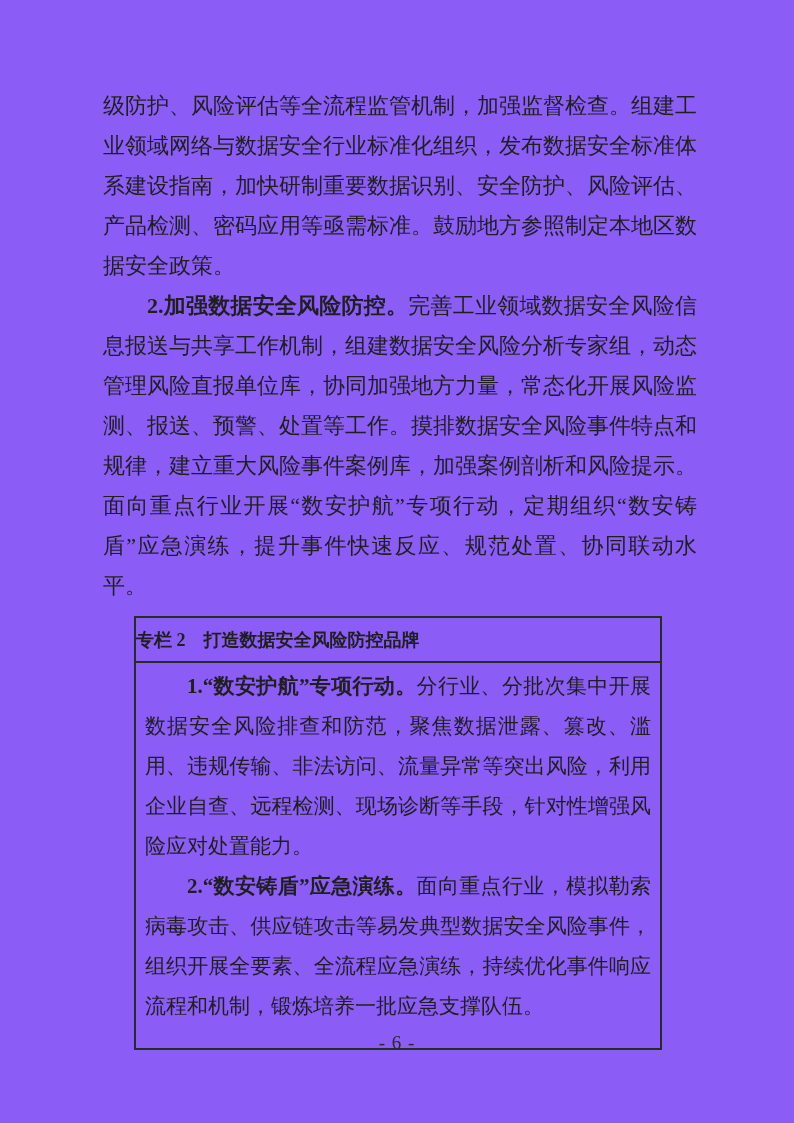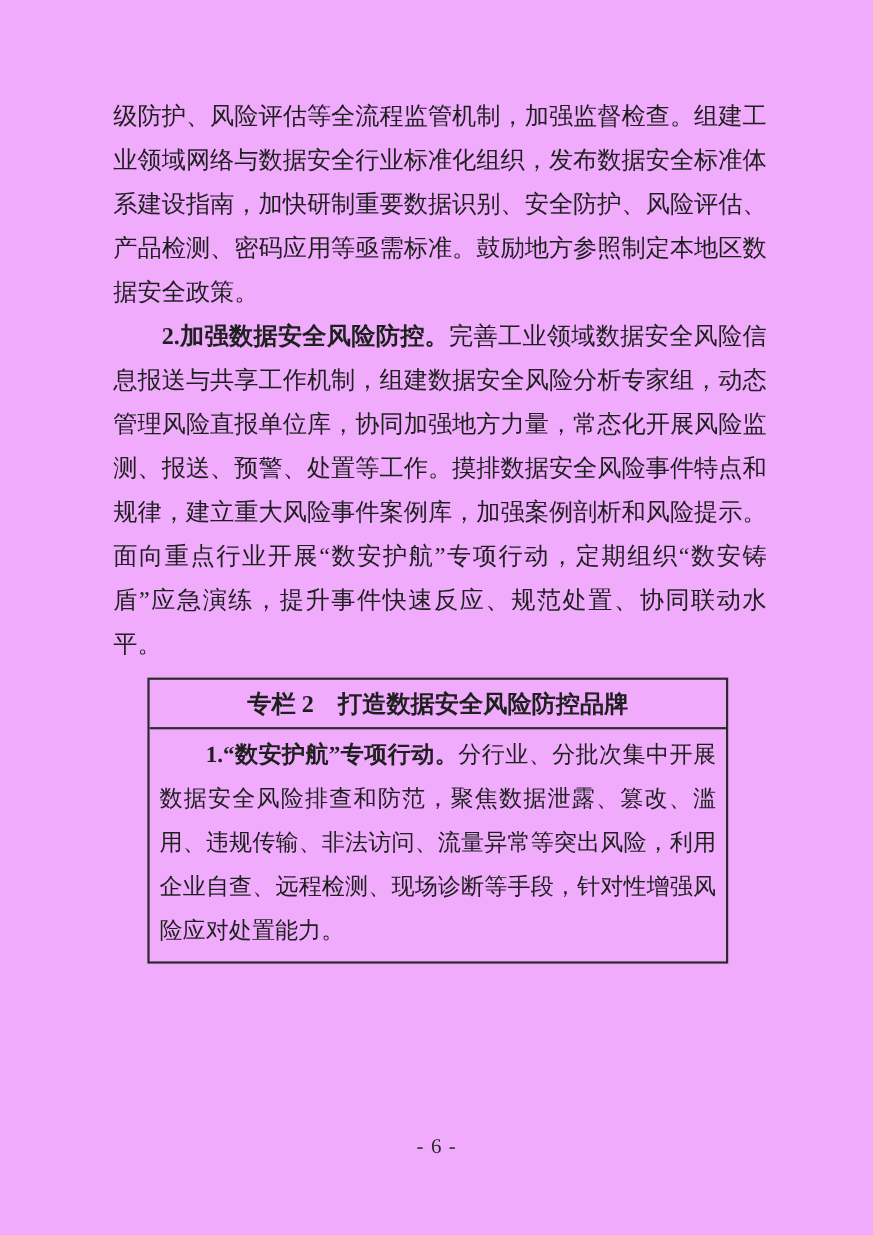--- a/index.html
+++ b/index.html
@@ -4,21 +4,21 @@
 <style>
   html, body {
     margin: 0;
     padding: 0;
     background: #ffffff;
   }
   .page {
     position: relative;
     width: 794px;
     height: 1123px;
-    background: #f0abfc;
+    background: #8b5cf6;
     overflow: hidden;
     font-family: "Liberation Serif", "DejaVu Serif", serif;
     color: #1f1f1f;
   }
   .content {
     position: absolute;
     left: 103px;
     top: 86px;
     width: 594px;
   }
@@ -36,28 +36,27 @@
     font-weight: 700;
   }
   .box {
     box-sizing: border-box;
     margin: 10px 0 0 31px;
     width: 528px;
     border: 2px solid #2a2a2a;
   }
   .box-title {
     font-weight: 700;
-    font-size: 22px;
+    font-size: 18px;
     line-height: 28px;
-    text-align: center;
     padding: 8px 0 7px 0;
     border-bottom: 2px solid #2a2a2a;
   }
   .box-body {
-    padding: 3px 9px 8px 9px;
+    padding: 3px 9px 22px 9px;
   }
   .box-par {
     margin: 0;
     font-size: 21px;
     line-height: 40px;
     text-align: justify;
     text-justify: inter-ideograph;
     text-indent: 2em;
   }
   .footer {
@@ -78,19 +77,20 @@
   <div class="content">
 
     <p class="body-par"><span>级防护、风险评估等全流程监管机制，加强监督检查。组建工业领域网络与数据安全行业标准化组织，发布数据安全标准体系建设指南，加快研制重要数据识别、安全防护、风险评估、产品检测、密码应用等亟需标准。鼓励地方参照制定本地区数据安全政策。</span></p>
 
     <p class="body-par indent-2"><span class="bold">2.加强数据安全风险防控。</span><span>完善工业领域数据安全风险信息报送与共享工作机制，组建数据安全风险分析专家组，动态管理风险直报单位库，协同加强地方力量，常态化开展风险监测、报送、预警、处置等工作。摸排数据安全风险事件特点和规律，建立重大风险事件案例库，加强案例剖析和风险提示。面向重点行业开展“数安护航”专项行动，定期组织“数安铸盾”应急演练，提升事件快速反应、规范处置、协同联动水平。</span></p>
 
     <div class="box">
       <div class="box-title">专栏 2　打造数据安全风险防控品牌</div>
       <div class="box-body">
         <p class="box-par"><span class="bold">1.“数安护航”专项行动。</span><span>分行业、分批次集中开展数据安全风险排查和防范，聚焦数据泄露、篡改、滥用、违规传输、非法访问、流量异常等突出风险，利用企业自查、远程检测、现场诊断等手段，针对性增强风险应对处置能力。</span></p>
+        <p class="box-par"><span class="bold">2.“数安铸盾”应急演练。</span><span>面向重点行业，模拟勒索病毒攻击、供应链攻击等易发典型数据安全风险事件，组织开展全要素、全流程应急演练，持续优化事件响应流程和机制，锻炼培养一批应急支撑队伍。</span></p>
       </div>
     </div>
 
   </div>
 
   <div class="footer">- 6 -</div>
 </div>
 
 </body></html>

